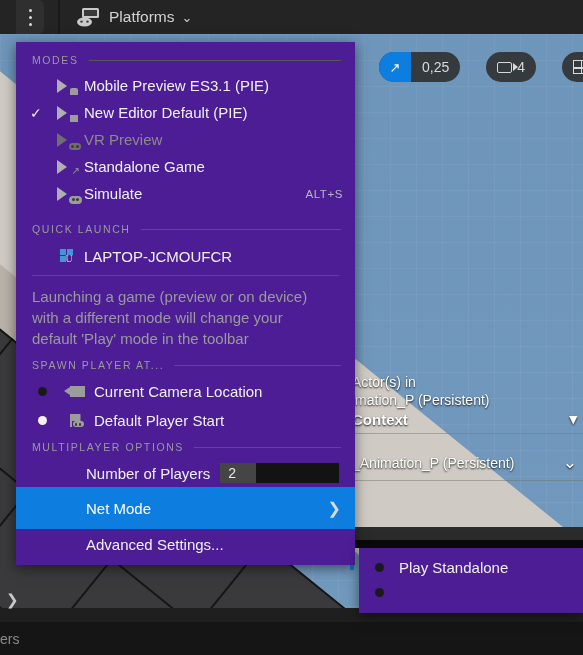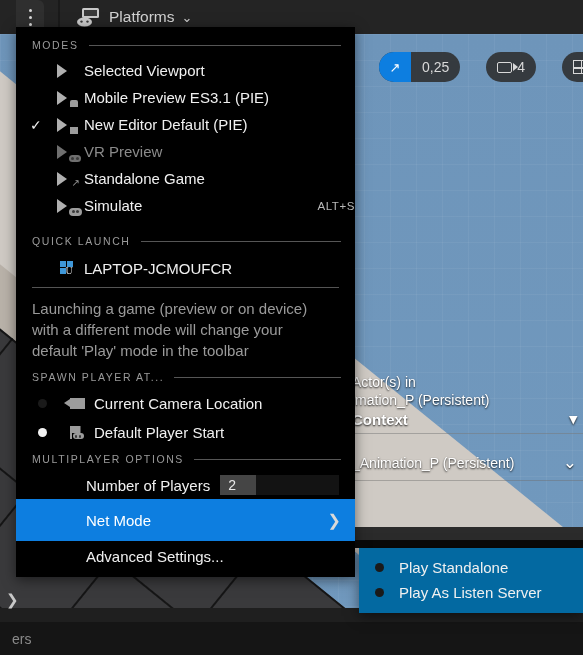--- a/index.html
+++ b/index.html
@@ -115,48 +115,48 @@
   .info-div { height: 1px; background: rgba(120,120,120,.5); margin: 4px 0; }
   .info-row { display:flex; justify-content:space-between; align-items:center; padding-right:6px; }
   .info-div2 { height: 1px; background: rgba(110,110,110,.45); margin: 6px 0 0 0; }
   .strip-dark { position:absolute; right:0; top:527px; width:233px; height:13px; background:#2b2b2b; }
   .strip-black { position:absolute; right:0; top:540px; width:233px; height:8px; background:#0a0a0a; }
   .blue-tick { position:absolute; right:229px; top:548px; width:4px; height:22px; background:#0d7ee0; }
 
   
   .bottom-bar1 { position: absolute; left: 0; top: 608px; width: 583px; height: 14px; background: #1f1f1f; }
   .bottom-bar2 { position: absolute; left: 0; top: 622px; width: 583px; height: 33px; background: #151515; }
-  .bottom-text { position:absolute; left: 0px; top: 631px; color:#8a8a8a; font-size: 14px; margin-left: 12px; }
+  .bottom-text { position:absolute; left: 0px; top: 631px; color:#8a8a8a; font-size: 14px; }
   .left-chev { position: absolute; left: 6px; top: 591px; color:#c8c8c8; font-size: 15px; }
   .tiny-s { position:absolute; right: 6px; top: 586px; color:#8f8f8f; font-size: 11px; }
 
   
   .menu {
-    position: absolute; left: 16px; top: 27px; width: 339px;
-    background: #000000;
+    position: absolute; left: 16px; top: 42px; width: 339px;
+    background: #4c1d95;
     padding: 0 0 6px 0;
     box-shadow: 0 3px 12px rgba(0,0,0,.5);
   }
   .sec-head {
     display: flex; align-items: center; gap: 10px;
     padding: 12px 14px 6px 16px;
   }
   .sec-head span {
     color: #9a9a9a; font-size: 10.5px; letter-spacing: 1.6px; white-space: nowrap;
   }
   .sec-head .rule { flex: 1; height: 1px; background: #565656; }
 
   .mi {
     display: flex; align-items: center; height: 27px;
     padding-left: 14px; color: #f0f0f0; font-size: 15px; position: relative;
   }
   .mi .check { width: 20px; color: #f2f2f2; font-size: 14px; }
   .mi .ic { width: 34px; display: flex; align-items: center; justify-content: center; }
   .mi .lbl { flex: 1; }
-  .mi .sc { color: #b9b9b9; font-size: 11.5px; letter-spacing: .6px; }
+  .mi .sc { color: #b9b9b9; font-size: 11.5px; letter-spacing: .6px; padding-right: 12px; }
   .mi.dim .lbl { color: #8b8b8b; }
   .mi.sel { background: #0d7ee0; }
   .mi.sel .lbl { color: #ffffff; }
 
   
   .tri { width:0; height:0; border-left: 10px solid #b0b0b0; border-top: 7px solid transparent; border-bottom: 7px solid transparent; }
   .tri.dim { border-left-color: #6f6f6f; }
   .icwrap { position: relative; width: 20px; height: 16px; display:flex; align-items:center; }
   .sq { position:absolute; right:-1px; bottom:-1px; width:8px; height:7px; background:#9c9c9c; }
   .sq.round { border-radius: 2px 2px 0 0; }
@@ -203,21 +203,21 @@
     width: 36px; height: 20px; background: #454545;
     display:flex; align-items:center; padding-left: 8px;
     color: #e8e8e8; font-size: 14px;
   }
 
   .arrow-r { position: absolute; right: 14px; color: #d9d9d9; font-size: 16px; }
 
   
   .submenu {
     position: absolute; left: 359px; top: 548px; width: 224px;
-    background: #0369a1; padding: 7px 0 8px 0;
+    background: #4c1d95; padding: 7px 0 8px 0;
     box-shadow: 0 3px 12px rgba(0,0,0,.5);
   }
   .smi { display:flex; align-items:center; height: 25px; color:#f0f0f0; font-size:15px; }
   .smi .rw { width: 40px; display:flex; justify-content:center; }
 </style>
 </head>
 <body>
 
 <div id="root">
 
@@ -300,30 +300,20 @@
     </div>
   </div>
 
   <div class="menu">
 
     <div class="sec-head">
       <span>MODES</span>
       <div class="rule"></div>
     </div>
 
-    <div class="mi">
-      <span class="check"></span>
-      <span class="ic">
-          <span class="icwrap">
-            <span class="tri"></span>
-          </span>
-        </span>
-      <span class="lbl">Selected Viewport</span>
-      <span class="sc"></span>
-    </div>
 
     <div class="mi">
       <span class="check"></span>
       <span class="ic">
         <span class="icwrap">
             <span class="tri"></span>
             <span class="sq round"></span>
           </span>
       </span>
       <span class="lbl">Mobile Preview ES3.1 (PIE)</span>
@@ -455,17 +445,16 @@
     <div class="smi">
       <span class="rw">
         <span class="radio off"></span>
       </span>
       <span>Play Standalone</span>
     </div>
     <div class="smi">
       <span class="rw">
         <span class="radio off"></span>
       </span>
-      <span>Play As Listen Server</span>
     </div>
   </div>
 
 </div>
 
 </body></html>

